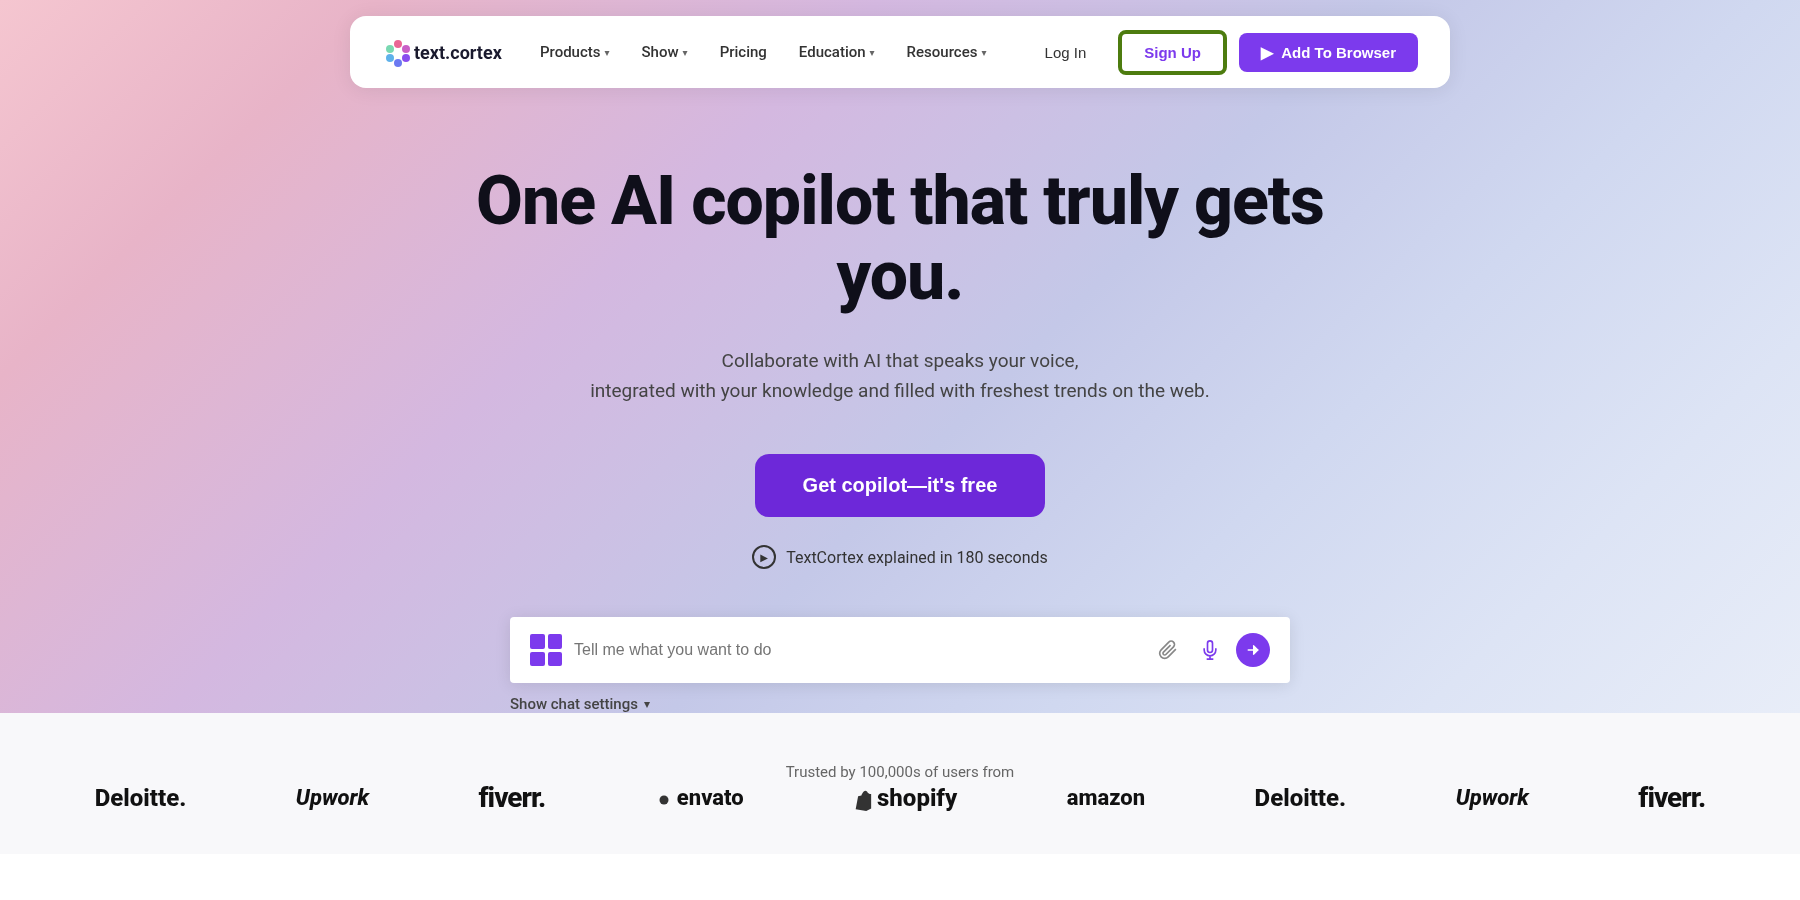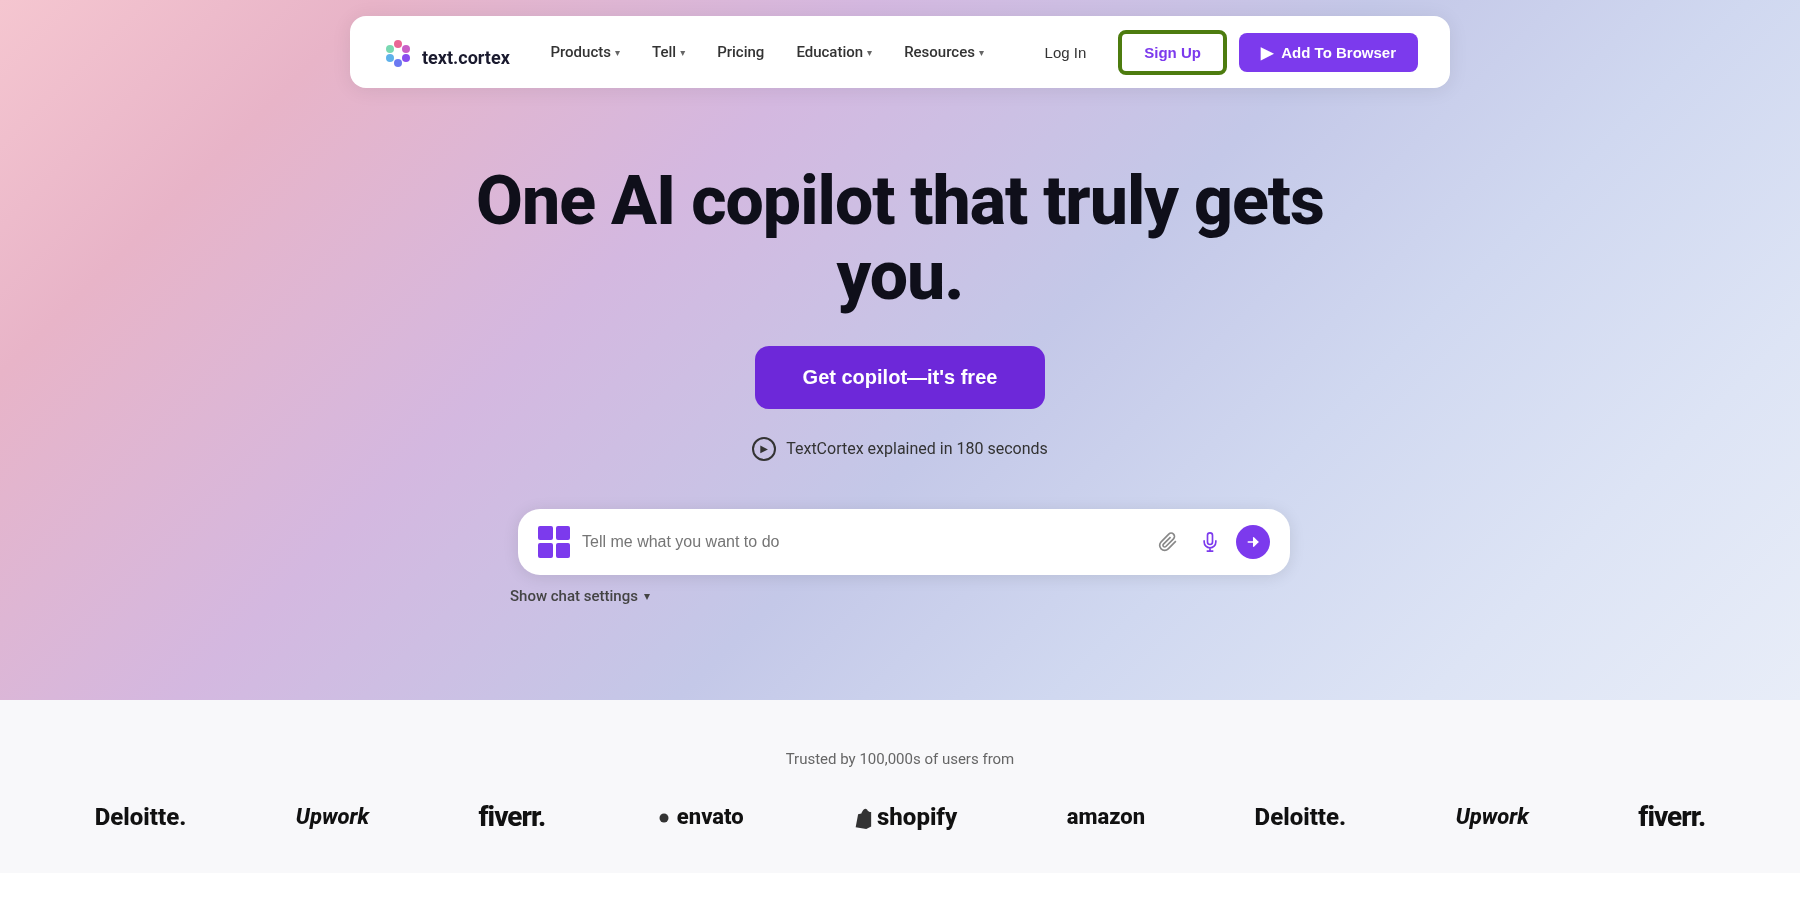--- a/index.html
+++ b/index.html
@@ -31,22 +31,21 @@
       display: flex;
       align-items: center;
       justify-content: space-between;
       box-shadow: 0 2px 20px rgba(0,0,0,0.08);
       position: relative;
       z-index: 10;
     }
 
     .nav-logo {
       display: flex;
-      align-items: flex-end;
-      gap: 8px;
+      align-items: center;
       cursor: pointer;
     }
 
     .logo-icon {
       width: 32px;
       height: 32px;
     }
 
     .logo-text {
       font-size: 18px;
@@ -190,28 +189,27 @@
     }
 
     
     .chat-container {
       width: 780px;
       margin: 0 auto;
     }
 
     .chat-input-box {
       background: white;
-      border-radius: 22px;
+      border-radius: 4px;
       padding: 16px 20px;
       display: flex;
       align-items: center;
       gap: 12px;
       box-shadow: 0 2px 16px rgba(0,0,0,0.1);
       margin-bottom: 12px;
-      margin-left: 8px;
     }
 
     .chat-grid-icon {
       width: 32px;
       height: 32px;
       display: grid;
       grid-template-columns: 1fr 1fr;
       gap: 3px;
       flex-shrink: 0;
     }
@@ -280,21 +278,20 @@
     
     .trusted-section {
       background: #f8f8fa;
       padding: 50px 0 40px;
       text-align: center;
     }
 
     .trusted-text {
       font-size: 15px;
       color: #666;
-      margin-bottom: 32px;
     }
 
     .logos-row {
       display: flex;
       align-items: center;
       justify-content: space-around;
       padding: 0 60px;
       gap: 40px;
       overflow: hidden;
     }
@@ -330,21 +327,21 @@
       </svg>
       <span class="logo-text">text.cortex</span>
     </div>
 
     <div class="nav-links">
       <div class="nav-item">
         <span>Products</span>
         <span class="nav-chevron">▾</span>
       </div>
       <div class="nav-item">
-        <span>Tell</span>
+        <span>Show</span>
         <span class="nav-chevron">▾</span>
       </div>
       <div class="nav-pricing">
         <span>Pricing</span>
       </div>
       <div class="nav-item">
         <span>Education</span>
         <span class="nav-chevron">▾</span>
       </div>
       <div class="nav-item">
@@ -358,20 +355,24 @@
       <button class="btn-signup">Sign Up</button>
       <button class="btn-add-browser">
         <span class="btn-arrow">▶</span>
         <span>Add To Browser</span>
       </button>
     </div>
   </nav>
 
   <div class="hero-content">
     <h1 class="hero-title">One AI copilot that truly gets you.</h1>
+    <p class="hero-subtitle">
+      <span>Collaborate with AI that speaks your voice,</span><br>
+      <span>integrated with your knowledge and filled with freshest trends on the web.</span>
+    </p>
 
     <button class="btn-get-started">Get copilot—it's free</button>
 
     <div class="video-link">
       <div class="play-icon">▶</div>
       <span>TextCortex explained in 180 seconds</span>
     </div>
   </div>
 
   <div class="chat-container">

